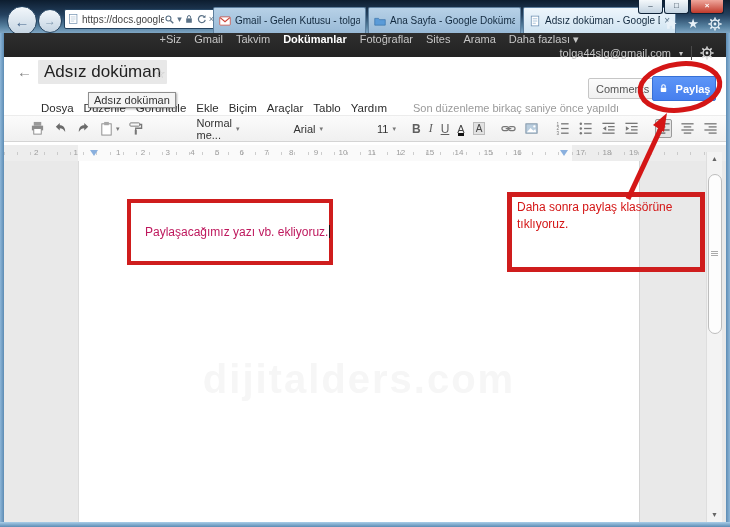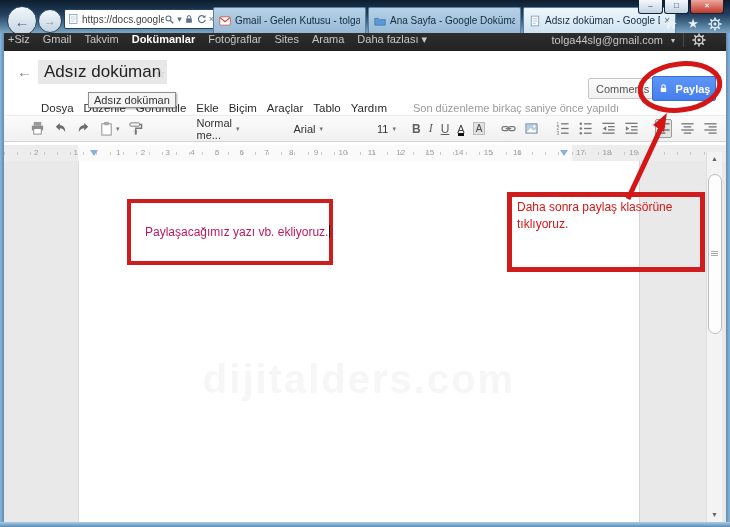--- a/index.html
+++ b/index.html
@@ -33,25 +33,25 @@
   .tabbar{position:absolute;left:213px;top:7px;display:flex;gap:2px;height:26px;}
   .tab{width:141px;height:25px;border:1px solid #5d7f9e;border-bottom:none;border-radius:2px 2px 0 0;
     background:linear-gradient(#b7d1e7,#98b9d6);display:flex;align-items:center;gap:4px;
     padding:0 5px;font-size:10px;color:#12293e;overflow:hidden;white-space:nowrap;}
   .tab.active{background:linear-gradient(#eef6fc,#cfe3f1);}
   .tab .tab-title{flex:1;overflow:hidden;}
   .tab .tab-close{flex:0 0 auto;color:#5a7186;font-size:10px;}
   .quick-icos{position:absolute;right:8px;top:16px;display:flex;gap:9px;align-items:center;
     color:#e8f1f8;font-size:13px;}
   
-  .gbar{position:absolute;left:0;top:33px;width:730px;height:18px;
-    background:linear-gradient(#2e2e2e,#222);display:flex;align-items:flex-start;z-index:2;}
+  .gbar{position:absolute;left:0;top:33px;width:730px;height:24px;
+    background:linear-gradient(#2e2e2e,#222);display:flex;align-items:center;z-index:2;flex-direction:column;}
   .gbar-items{display:flex;gap:13px;padding-left:8px;font-size:11px;color:#c6c6c6;}
   .gbar-items span:nth-child(4){color:#fff;font-weight:bold;}
-  .gbar-right{margin-left:auto;display:flex;align-items:center;gap:8px;padding-right:24px;
+  .gbar-right{margin-left:auto;display:flex;align-items:center;gap:8px;padding-right:16px;
     font-size:11px;color:#c6c6c6;}
   .gbar-sep{width:1px;height:14px;background:#4a4a4a;}
   
   .doc-header{position:absolute;left:4px;top:53px;width:722px;height:62px;background:#fff;}
   .back-arrow{position:absolute;left:13px;top:10px;font-size:15px;color:#848484;}
   .doc-title{position:absolute;left:34px;top:7px;font-size:17px;color:#222;background:#e8e8e8;
     padding:2px 6px;border-radius:1px;}
   .title-star{position:absolute;left:150px;top:13px;font-size:13px;color:#c9c9c9;}
   .btn-comments{position:absolute;left:584px;top:25px;height:19px;display:flex;align-items:center;gap:4px;
     padding:0 7px;border:1px solid #c6c6c6;border-radius:2px;background:linear-gradient(#fcfcfc,#f0f0f0);

